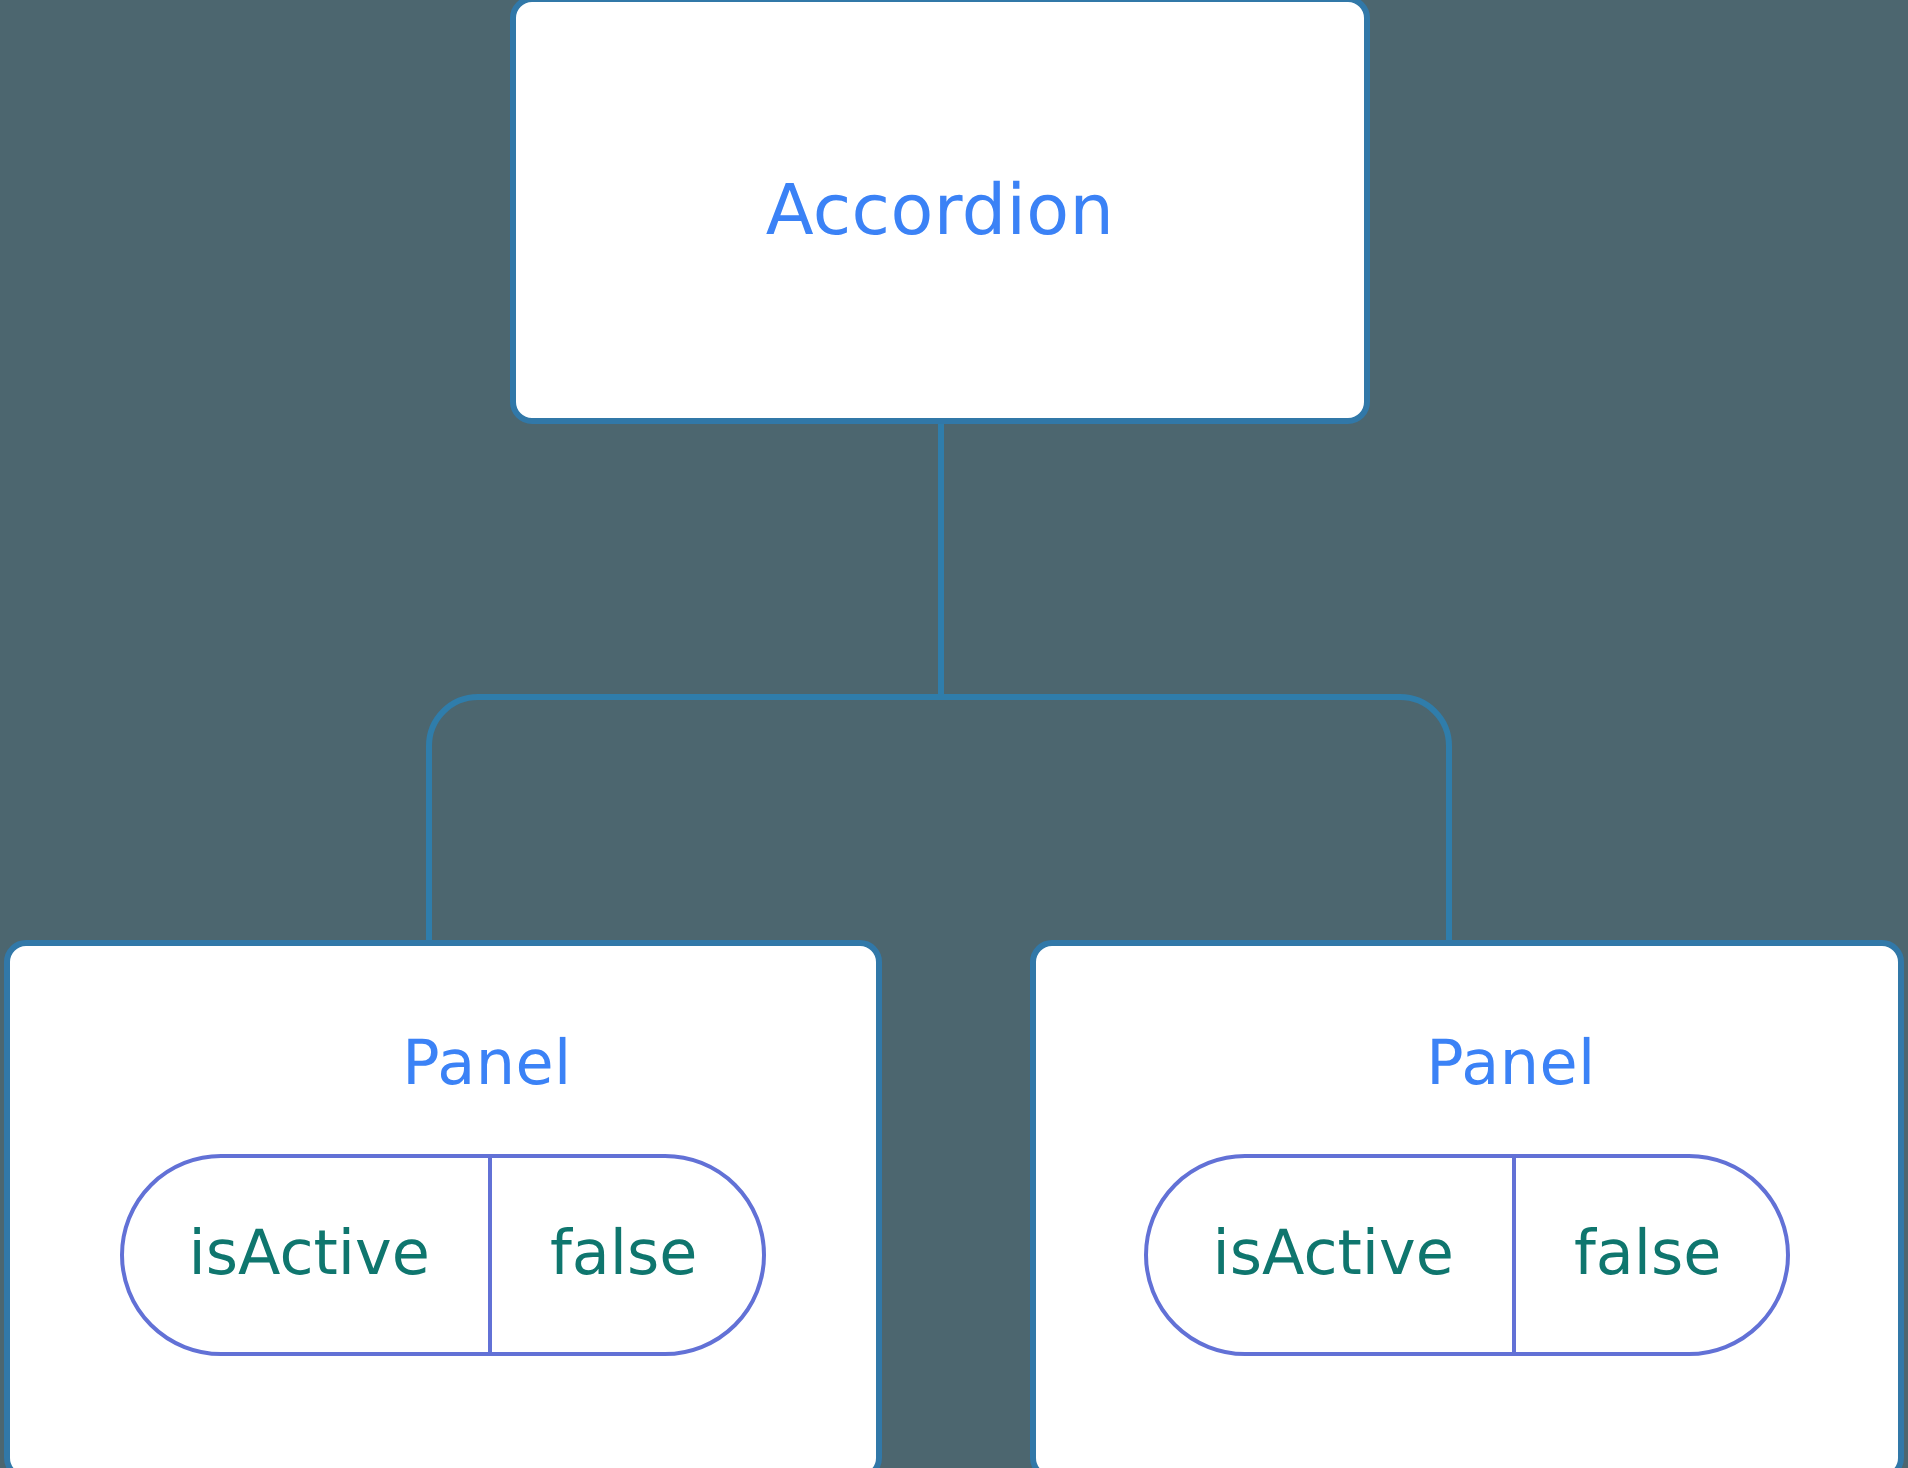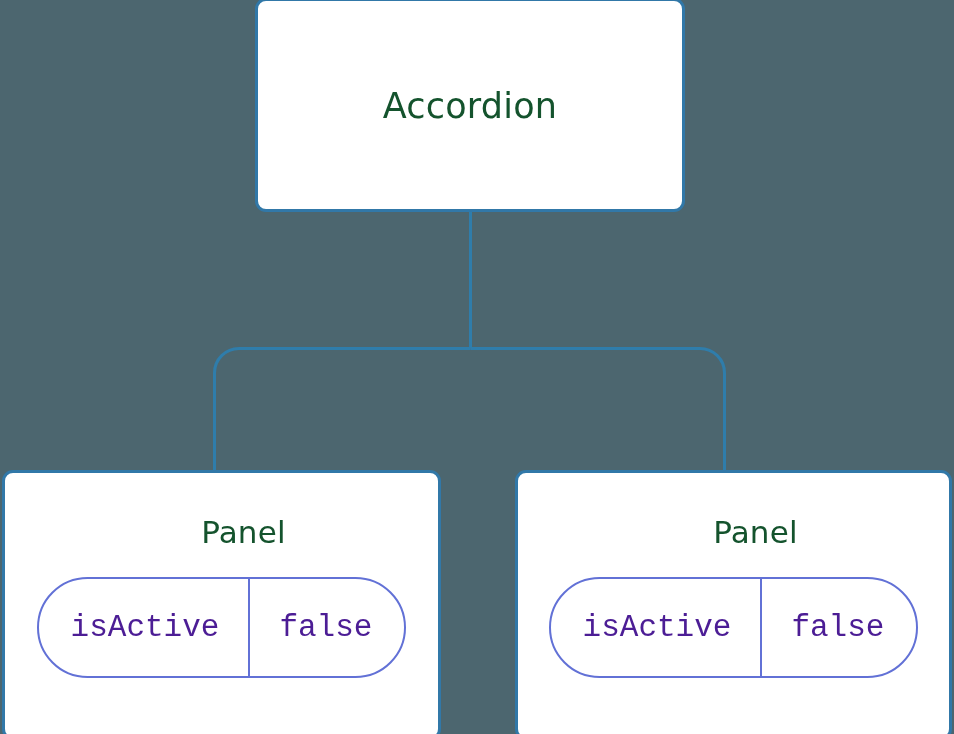--- a/index.html
+++ b/index.html
@@ -38,21 +38,21 @@
     box-sizing: border-box;
     background: #ffffff;
     border: 3px solid #3178a8;
     border-radius: 11px;
     display: flex;
     flex-direction: column;
     align-items: center;
   }
 
   .node-title {
-    color: #14532d;
+    color: #3b82f6;
     font-size: 34px;
     line-height: 1;
     letter-spacing: 0.2px;
     white-space: nowrap;
   }
 
   
   #node-accordion {
     left: 255px;
     top: -2px;
@@ -94,25 +94,24 @@
     display: flex;
     align-items: stretch;
     background: transparent;
   }
 
   .prop-key,
   .prop-value {
     display: flex;
     align-items: center;
     justify-content: center;
-    color: #4c1d95;
+    color: #0f766e;
     font-size: 31px;
     line-height: 1;
     white-space: nowrap;
-    font-family: Liberation Mono, monospace;
   }
   .prop-key {
     padding: 0 29px 0 32px;
   }
   .prop-value {
     padding: 0 32px 0 29px;
     border-left: 2.5px solid #6271d6;
   }
 </style>
 </head>

